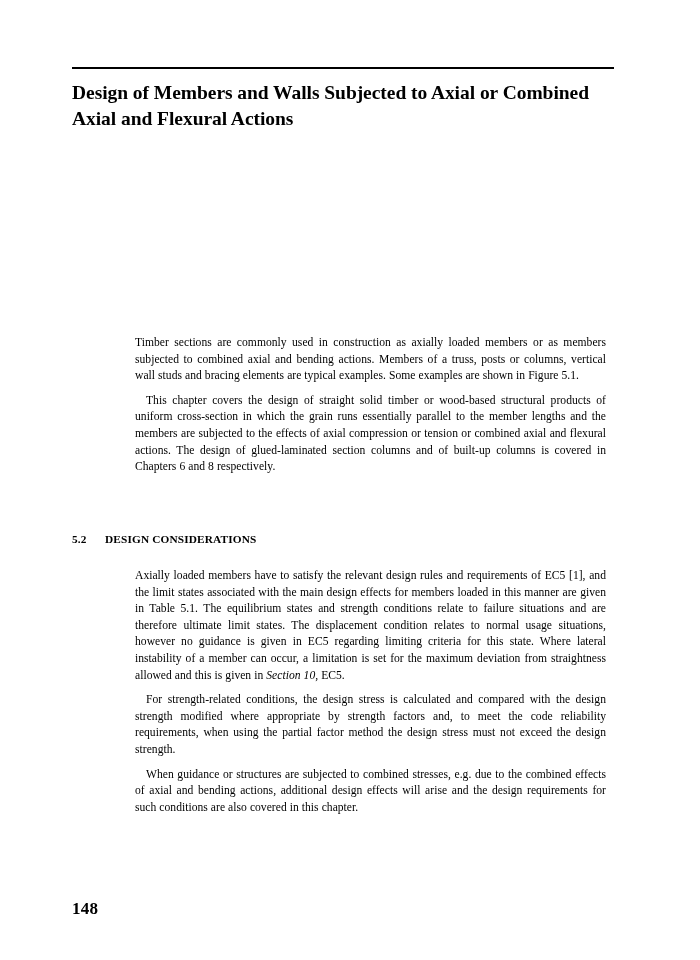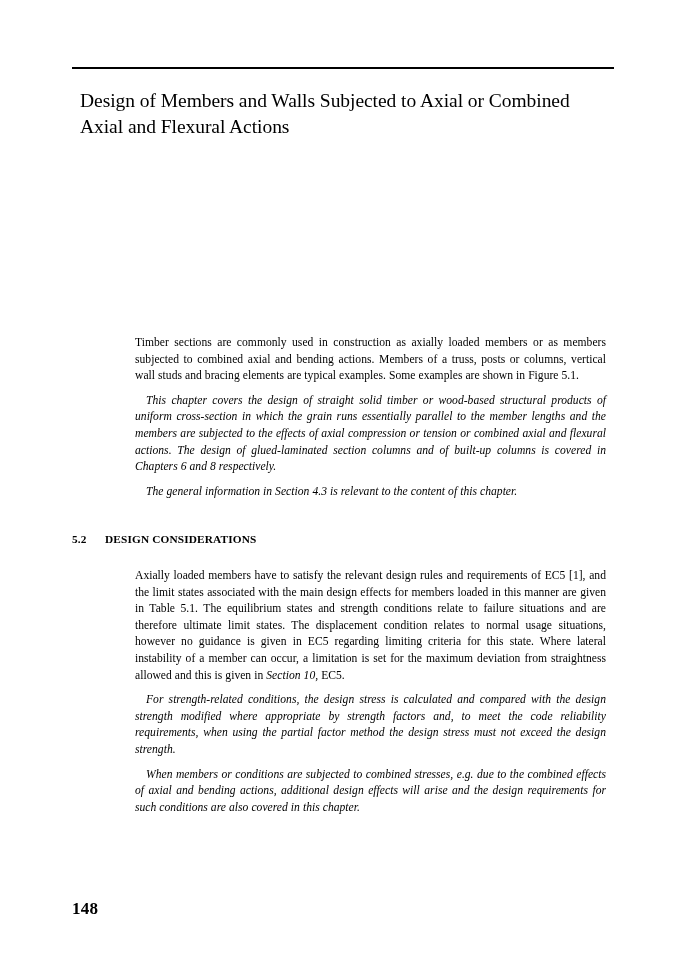--- a/index.html
+++ b/index.html
@@ -44,23 +44,23 @@
   .chapter-label {
     font-size: 15.5px;
     line-height: 21px;
     font-weight: 400;
     letter-spacing: 0.1px;
     margin: 0 0 9px 0;
   }
   .chapter-title {
     font-size: 19.5px;
     line-height: 26px;
-    font-weight: 400;
+    font-weight: 700;
     letter-spacing: -0.05px;
-    margin: 8px;
+    margin: 0;
     max-width: 540px;
   }
 
   
   .section-heading {
     position: absolute;
     left: 72px;
     width: 542px;
     font-size: 11.3px;
     font-weight: 700;
@@ -91,21 +91,20 @@
     margin: 8px;
     font-size: 11.6px;
     line-height: 16.6px;
     text-align: justify;
     text-justify: inter-word;
     letter-spacing: 0.02px;
     word-spacing: 0.1px;
   }
   .para.indent {
     text-indent: 11px;
-    font-style: italic;
   }
   .para em {
     font-style: italic;
   }
 
   
   .folio {
     position: absolute;
     left: 72px;
     top: 899px;
@@ -122,28 +121,27 @@
   <div class="header-rule"></div>
 
   <div class="chapter-block">
     <h1 class="chapter-title">Design of Members and Walls Subjected to Axial or Combined Axial and Flexural Actions</h1>
   </div>
 
 
   <div class="body-block" id="body-5-1">
     <p class="para">Timber sections are commonly used in construction as axially loaded members or as members subjected to combined axial and bending actions. Members of a truss, posts or columns, vertical wall studs and bracing elements are typical examples. Some examples are shown in Figure 5.1.</p>
     <p class="para indent">This chapter covers the design of straight solid timber or wood-based structural products of uniform cross-section in which the grain runs essentially parallel to the member lengths and the members are subjected to the effects of axial compression or tension or combined axial and flexural actions. The design of glued-laminated section columns and of built-up columns is covered in Chapters 6 and 8 respectively.</p>
-    <p class="para indent">The general information in Section 4.3 is relevant to the content of this chapter.</p>
   </div>
 
   <div class="section-heading" id="sec-5-2">
     <span class="sec-num">5.2</span><span class="sec-label">DESIGN CONSIDERATIONS</span>
   </div>
 
   <div class="body-block" id="body-5-2">
     <p class="para"><span>Axially loaded members have to satisfy the relevant design rules and requirements of EC5 [1], and the limit states associated with the main design effects for members loaded in this manner are given in Table 5.1. The equilibrium states and strength conditions relate to failure situations and are therefore ultimate limit states. The displacement condition relates to normal usage situations, however no guidance is given in EC5 regarding limiting criteria for this state. Where lateral instability of a member can occur, a limitation is set for the maximum deviation from straightness allowed and this is given in </span><em>Section 10</em><span>, EC5.</span></p>
     <p class="para indent">For strength-related conditions, the design stress is calculated and compared with the design strength modified where appropriate by strength factors and, to meet the code reliability requirements, when using the partial factor method the design stress must not exceed the design strength.</p>
-    <p class="para indent">When members or conditions are subjected to combined stresses, e.g. due to the combined effects of axial and bending actions, additional design effects will arise and the design requirements for such conditions are also covered in this chapter.</p>
+    <p class="para indent">When guidance or structures are subjected to combined stresses, e.g. due to the combined effects of axial and bending actions, additional design effects will arise and the design requirements for such conditions are also covered in this chapter.</p>
   </div>
 
   <div class="folio">148</div>
 
 </div>
 
 </body></html>

